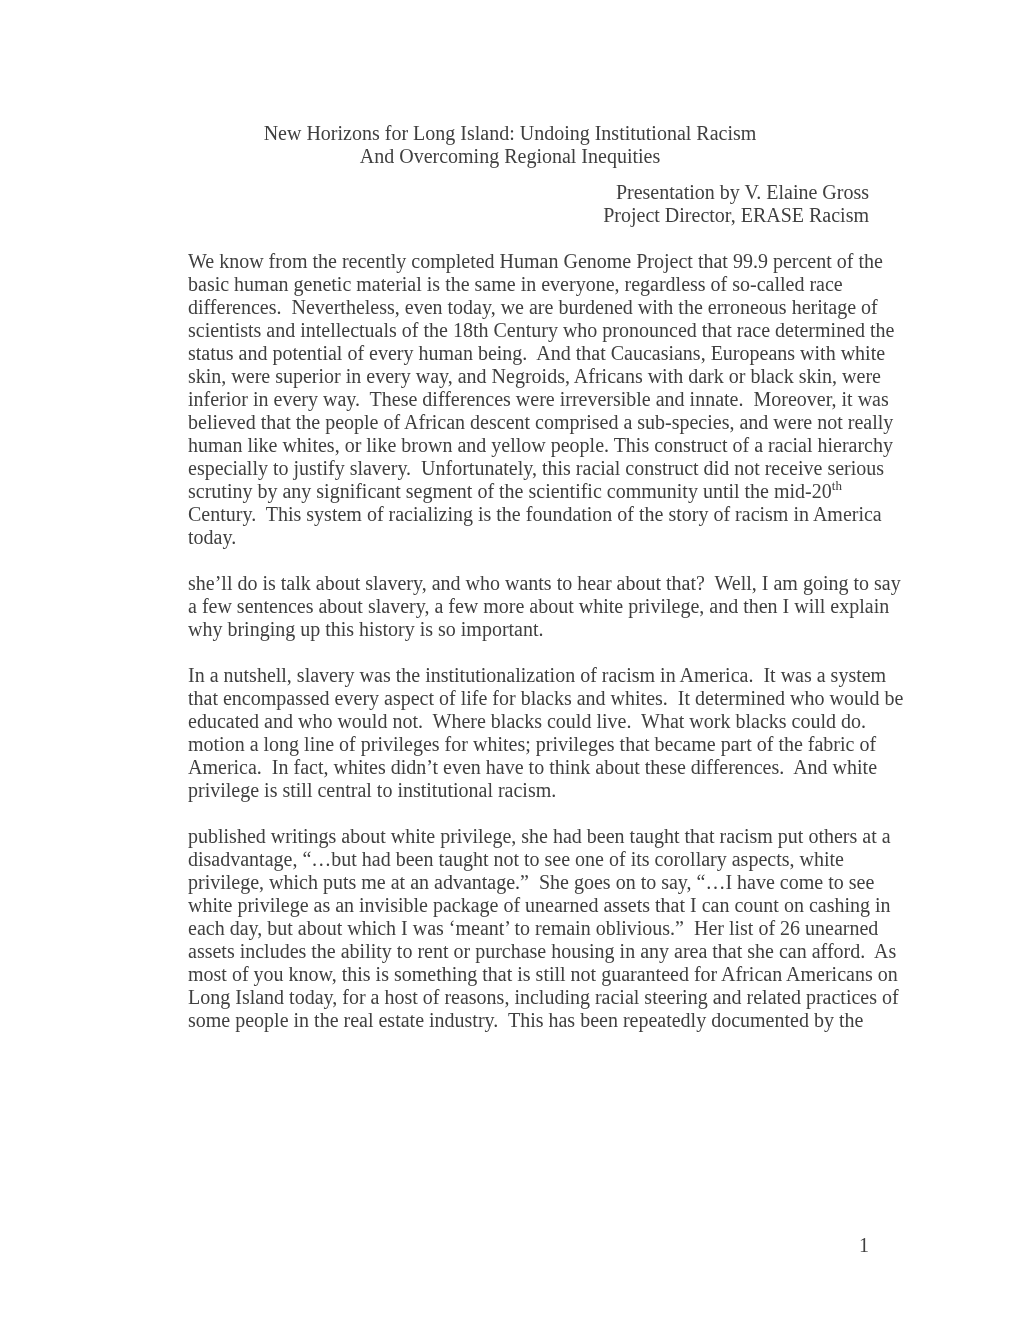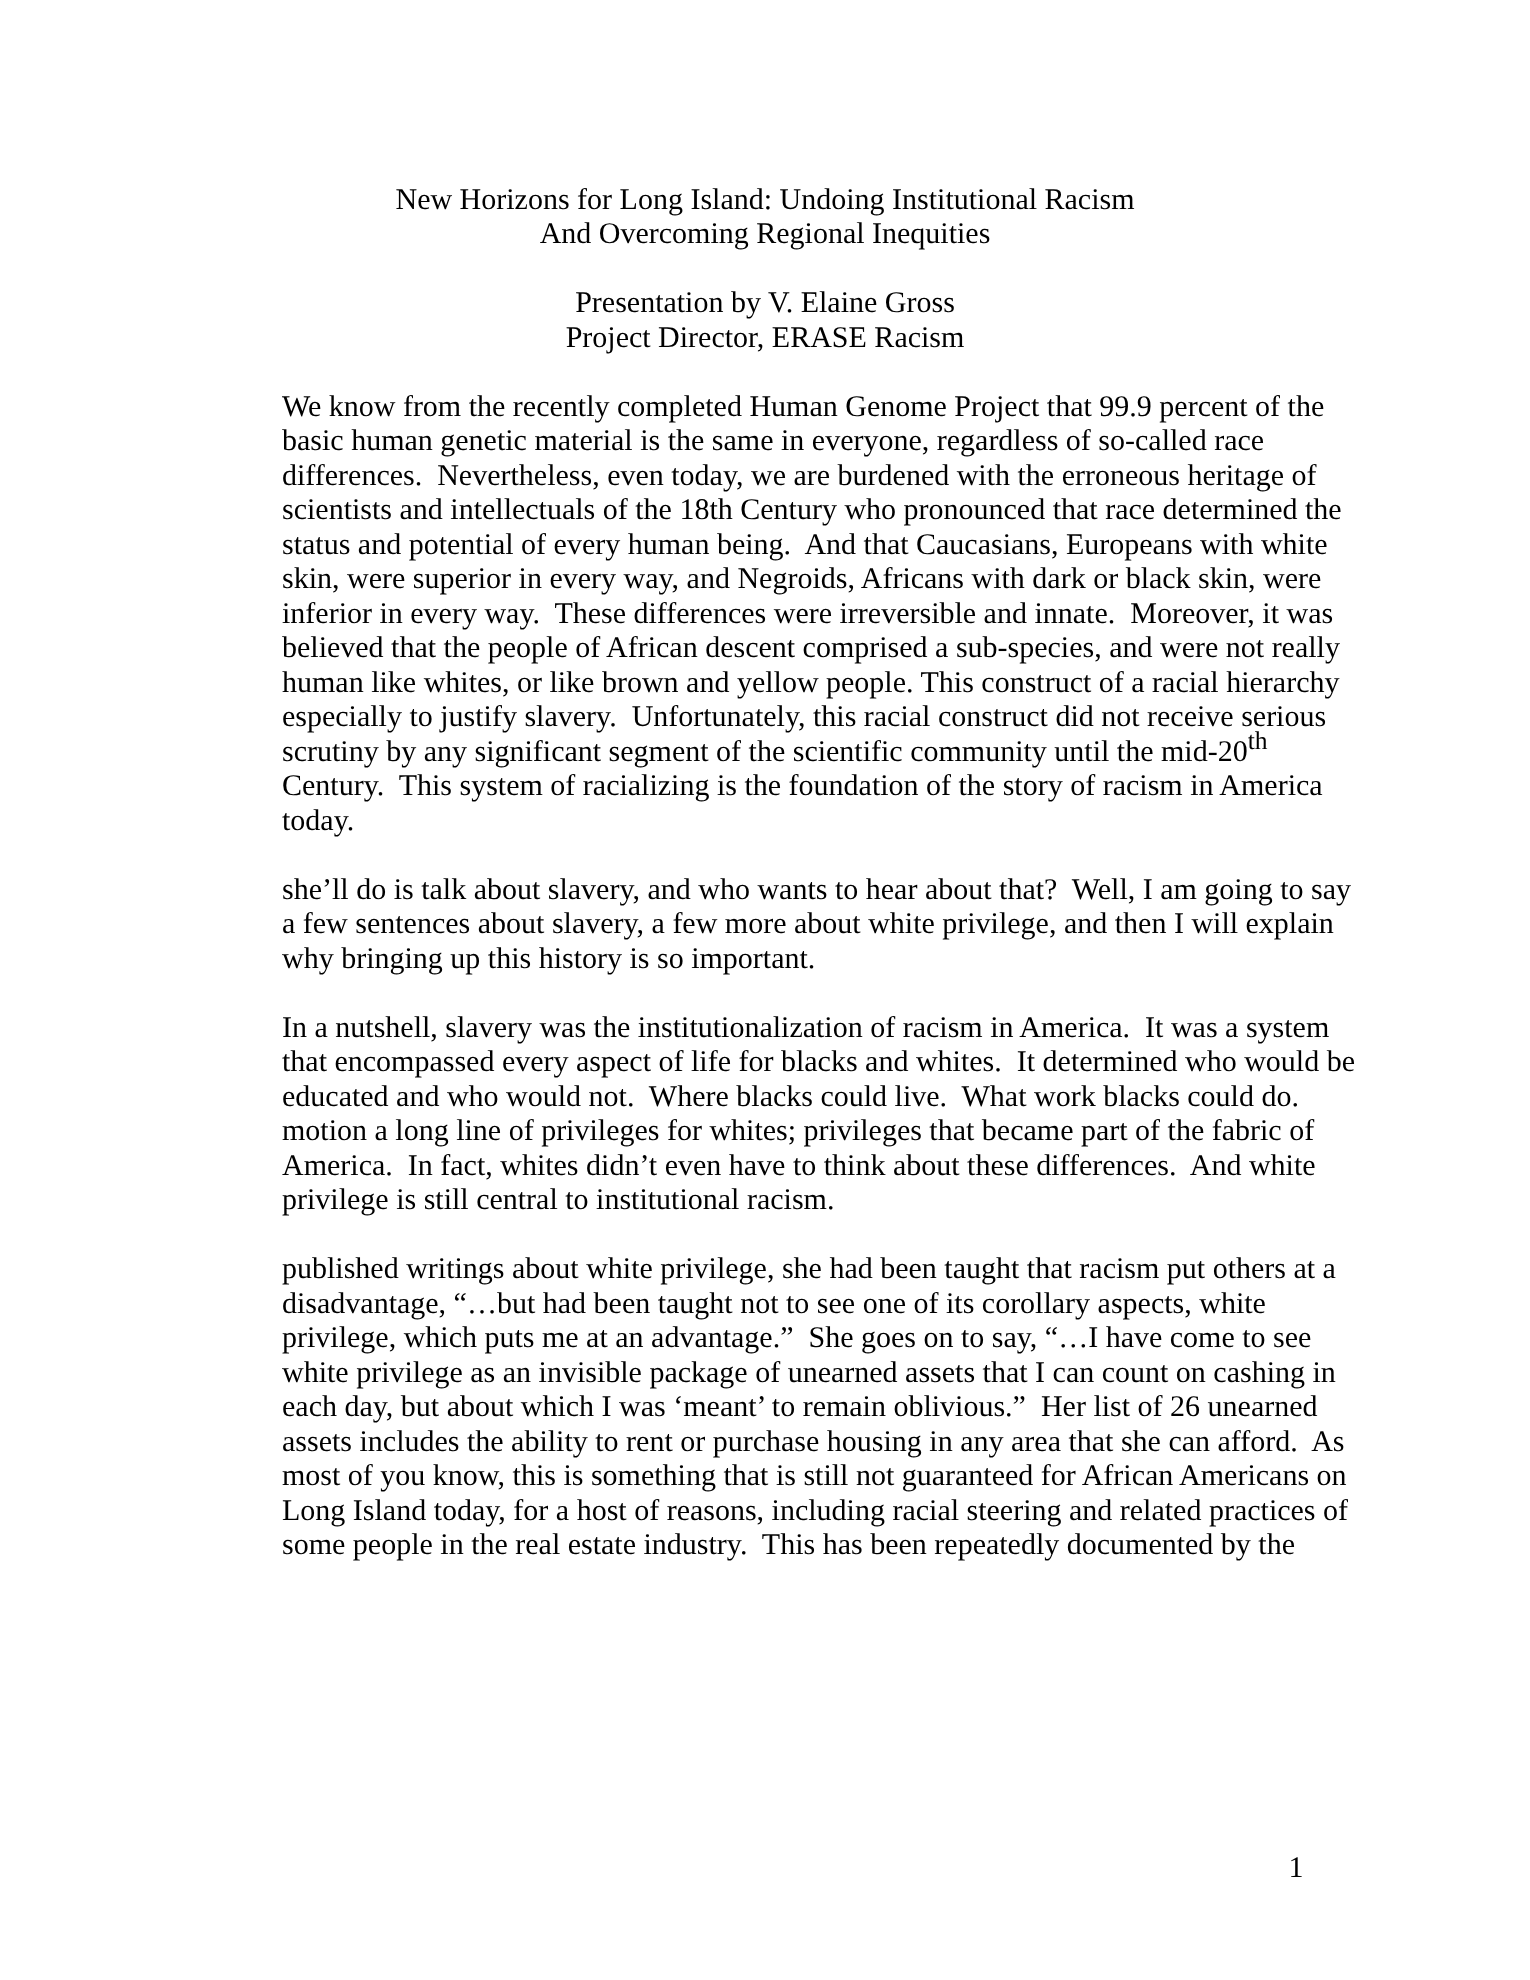--- a/index.html
+++ b/index.html
@@ -8,48 +8,49 @@
     background: #ffffff;
   }
   .page {
     position: relative;
     width: 1020px;
     height: 1320px;
     background: #ffffff;
     font-family: "Liberation Serif", "DejaVu Serif", serif;
     font-size: 20px;
     line-height: 23px;
-    color: #000000;
+    color: #404040;
     overflow: hidden;
   }
   .textblock {
     position: absolute;
     left: 151px;
     top: 122px;
     width: 718px;
   }
   .line {
     white-space: pre;
     min-height: 23px;
   }
   .center .line {
     white-space: pre;
   }
   .center {
     text-align: center;
   }
   .byline {
-    margin-top: 23px;
+    margin-top: 13px;
+    text-align: right;
   }
   .para {
     margin-top: 23px;
     margin-left: 37px;
   }
   .para .line sup {
-    font-size: 17px;
+    font-size: 13px;
     line-height: 0;
     vertical-align: baseline;
     position: relative;
     top: -8px;
   }
   .pagenum {
     position: absolute;
     left: 151px;
     top: 1234px;
     width: 718px;

